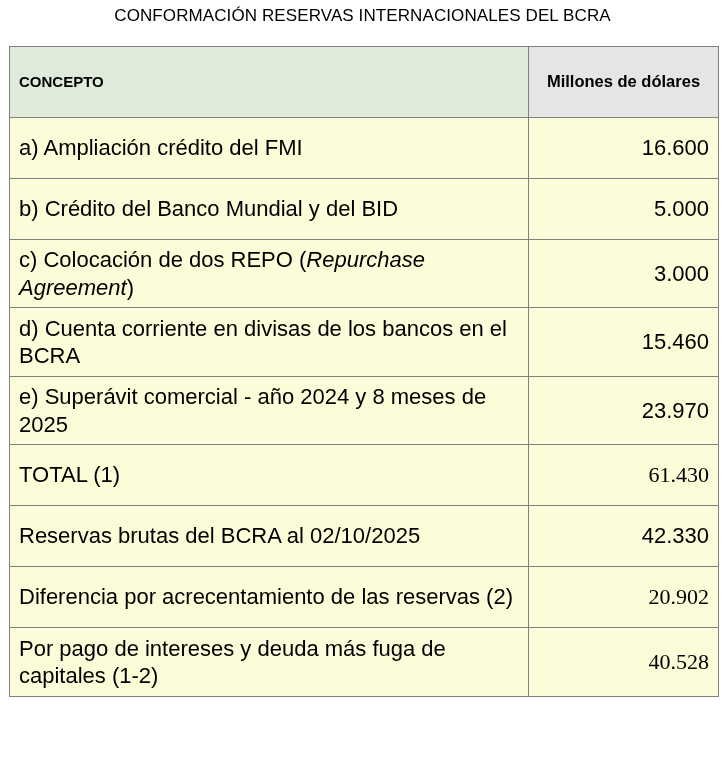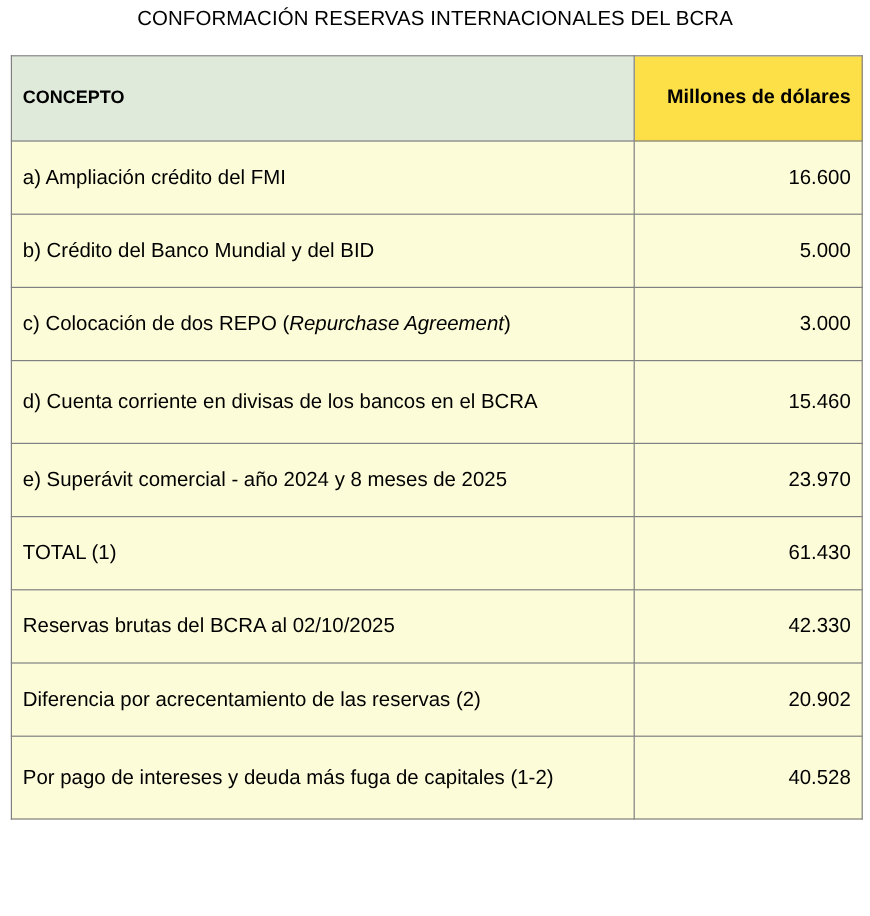--- a/index.html
+++ b/index.html
@@ -32,55 +32,55 @@
   table.reservas {
     border-collapse: collapse;
     width: 709px;
     margin-left: 9px;
     table-layout: fixed;
   }
   table.reservas td, table.reservas th {
     border: 1px solid #808080;
     vertical-align: middle;
     padding: 6px 9px;
-    font-size: 17px;
+    font-size: 22px;
     font-weight: normal;
     line-height: 1.25;
   }
   col.c-concepto { width: 519px; }
   col.c-valor { width: 190px; }
 
   thead th.head-concepto {
     background: #dfeadb;
     text-align: left;
     font-weight: bold;
     font-size: 15px;
     height: 58px;
   }
   thead th.head-valor {
-    background: #fde047;
-    text-align: right;
+    background: #e5e5e5;
+    text-align: center;
     font-weight: bold;
     font-size: 16.5px;
     height: 58px;
     line-height: 1.3;
   }
   tbody td {
     background: #fcfcd9;
   }
   td.concepto {
     text-align: left;
   }
   td.valor {
     text-align: right;
     white-space: nowrap;
   }
   tr.r-normal td { height: 48px; }
   tr.r-tall td { height: 56px; }
-  td.bold-val { font-weight: bold; }
+  td.bold-val { font-weight: bold; font-family: Liberation Serif, serif; }
   .it { font-style: italic; }
 </style>
 </head>
 <body>
 
 <div class="page">
 
   <div class="doc-title">CONFORMACIÓN RESERVAS INTERNACIONALES DEL BCRA</div>
 
   <table class="reservas">

